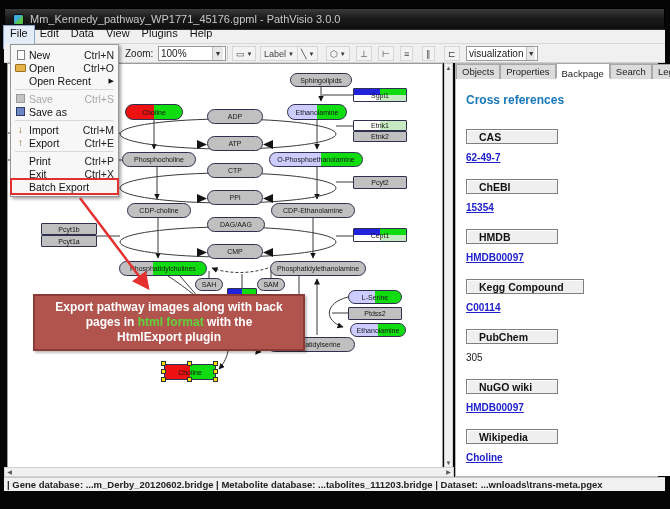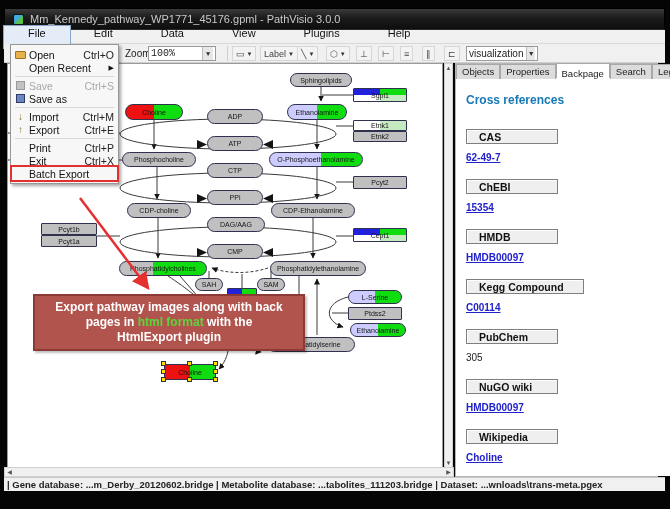--- a/index.html
+++ b/index.html
@@ -10,21 +10,21 @@
   
   #titlebar { position:absolute; left:4px; top:8px; width:661px; height:22px;
     background:linear-gradient(#3b3b3b,#1b1b1b 45%,#0e0e0e);
     border:1px solid #000; border-bottom:1px solid #2a2a2a;
     display:flex; align-items:center; color:#c9c9c9; font-size:11px; }
   #app-icon { width:11px; height:11px; margin:0 6px 0 8px; border-radius:2px;
     background:linear-gradient(135deg,#3fa9e0 40%,#59c24a 60%); border:1px solid #111; }
   #menubar { position:absolute; left:4px; top:30px; width:661px; height:14px;
     background:#f0f0f0; border-bottom:1px solid #d8d8d8; display:flex; align-items:center;
     font-size:11px; color:#111; }
-  .mbitem { padding:0 24px; height:22px; line-height:14px; }
+  .mbitem { padding:0 6px; height:22px; line-height:14px; }
   .mbitem.active { background:#e4ecf7; outline:1px solid #88a6c9; }
 
   #toolbar { position:absolute; left:4px; top:44px; width:661px; height:19px;
     background:#f0f0f0; border-bottom:1px solid #cfcfcf; font-size:10px; color:#222; }
   .tb { position:absolute; top:2px; height:15px; display:flex; align-items:center; }
   .combo { background:#fff; border:1px solid #9a9a9a; font-size:10px; padding:0 2px;
     display:flex; align-items:center; justify-content:space-between; }
   .combo .arr { width:11px; height:13px; background:#e7e7e7; border-left:1px solid #bbb;
     font-size:7px; display:flex; align-items:center; justify-content:center; color:#333; margin-left:3px;}
   .tbtn { border:1px solid #d6d6d6; background:#f3f3f3; height:15px; padding:0 3px;
@@ -113,21 +113,21 @@
       <div class="mbitem active">File</div>
       <div class="mbitem">Edit</div>
       <div class="mbitem">Data</div>
       <div class="mbitem">View</div>
       <div class="mbitem">Plugins</div>
       <div class="mbitem">Help</div>
     </div>
 
   <div id="toolbar">
     <div class="tb" style="left:121px;">Zoom:</div>
-    <div class="tb combo" style="left:144px; width:68px;font-family:Liberation Mono, monospace;">
+    <div class="tb combo" style="left:154px; width:68px;">
       <span>100%</span>
       <span class="arr">▼</span>
     </div>
     <div class="tsep" style="left:223px;"></div>
     <div class="tb tbtn" style="left:228px;">
       <span>▭</span>
         <span class="dd">▼</span>
     </div>
     <div class="tb tbtn" style="left:256px;">
       <span>Label</span>
@@ -367,20 +367,27 @@
     </div>
   </div>
 
   <div id="statusbar">
     <span>| Gene database: ...m_Derby_20120602.bridge | Metabolite database: ...tabolites_111203.bridge | Dataset: ...wnloads\trans-meta.pgex</span>
   </div>
 
   <div id="filemenu">
       <div class="mrow">
         <span class="mic">
+          <span class="ic-new"></span>
+        </span>
+        <span class="mlabel">New</span>
+        <span class="mshort">Ctrl+N</span>
+      </div>
+      <div class="mrow">
+        <span class="mic">
           <span class="ic-open"></span>
         </span>
         <span class="mlabel">Open</span>
         <span class="mshort">Ctrl+O</span>
       </div>
       <div class="mrow">
         <span class="mic"></span>
         <span class="mlabel">Open Recent</span>
         <span class="mshort"></span>
         <span class="sub">▶</span>

